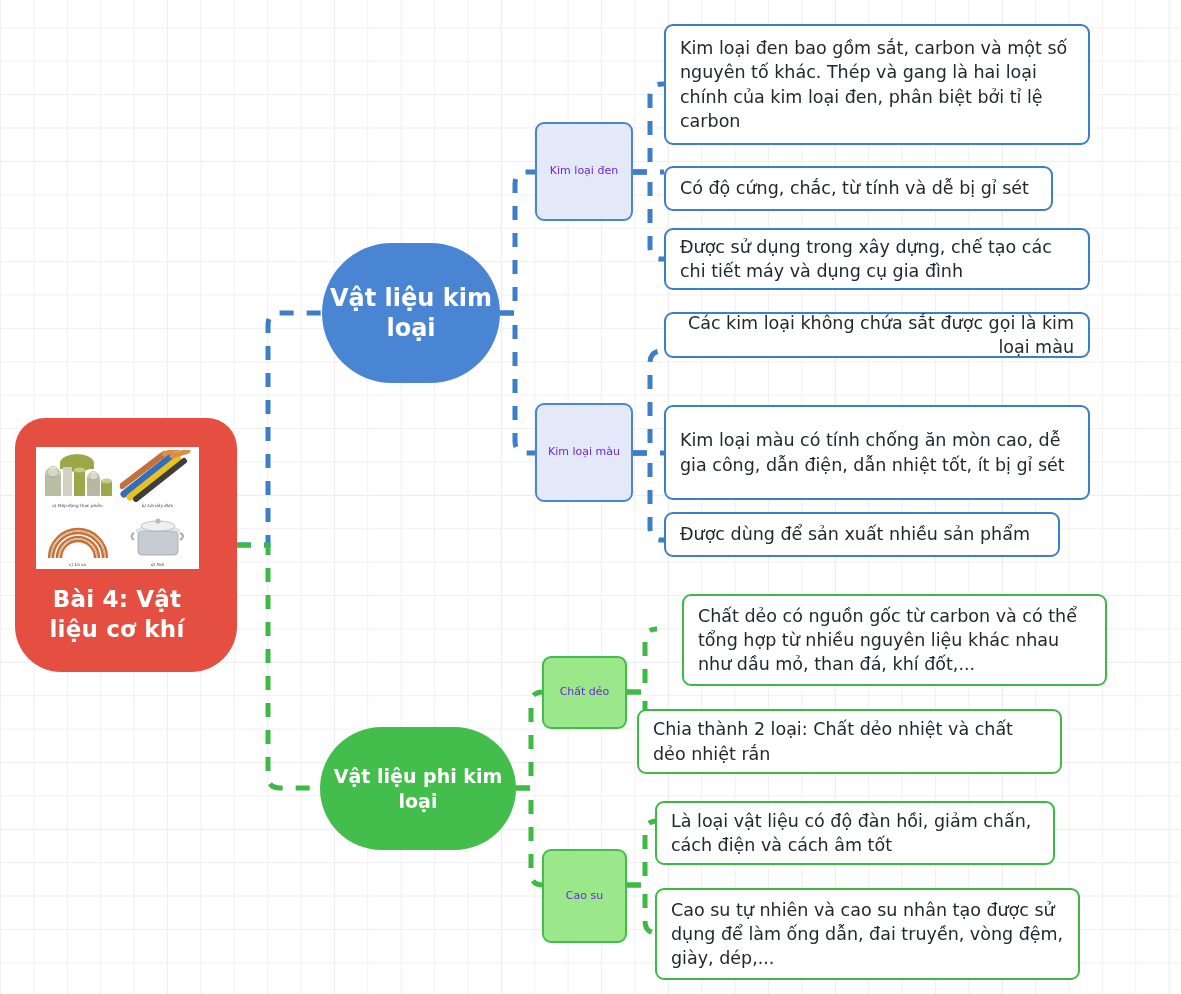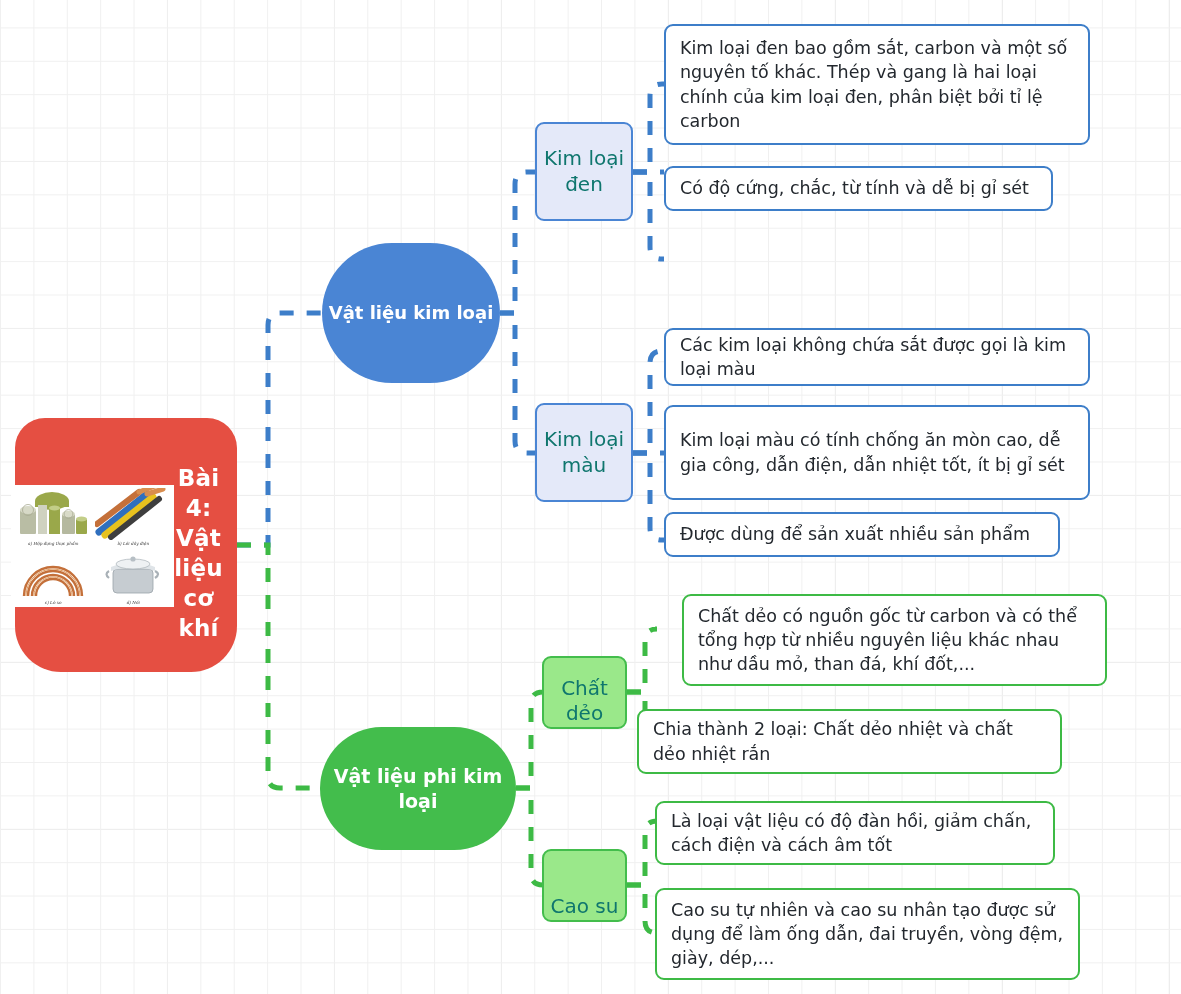--- a/index.html
+++ b/index.html
@@ -27,21 +27,21 @@
   }
   svg.links{position:absolute;left:0;top:0;width:1181px;height:994px;pointer-events:none;}
 
   .node{position:absolute;box-sizing:border-box;display:flex;align-items:center;justify-content:center;text-align:center;}
 
   
   #root-node{
     left:15px;top:418px;width:222px;height:254px;
     background:#e54f42;
     border-radius:30px 30px 46px 46px;
-    flex-direction:row;
+    flex-direction:column;
     padding:12px 28px 10px 10px;
   }
   #root-photo{
     width:163px;height:122px;
     background:#ffffff;
     position:relative;overflow:hidden;
     flex:0 0 auto;
   }
   #root-title{
     margin-top:16px;
@@ -60,42 +60,42 @@
 
   .cap-a{left:3px;top:56px;width:78px;}
   .cap-b{left:84px;top:56px;width:76px;}
   .cap-c{left:3px;top:115px;width:78px;}
   .cap-d{left:84px;top:115px;width:76px;}
 
   
   #branch-metal{
     left:322px;top:243px;width:178px;height:140px;
     background:#4a85d4;border-radius:70px;
-    color:#fff;font-size:18px;font-weight:bold;line-height:1.27;
+    color:#fff;font-size:24px;font-weight:bold;line-height:1.27;
     flex-direction:column;
   }
   #branch-nonmetal{
     left:320px;top:727px;width:196px;height:123px;
     background:#43bd4c;border-radius:62px;
     color:#fff;font-size:19px;font-weight:bold;line-height:1.27;
     flex-direction:column;
   }
 
   
   .cat{
-    border-radius:9px;font-size:20px;line-height:1.28;
-    flex-direction:column;color:#0f766e;
+    border-radius:9px;font-size:11px;line-height:1.28;
+    flex-direction:column;color:#6d28d9;
   }
   .cat.blue{background:#e4e9f9;border:2px solid #4a85d4;}
-  .cat.green{background:#9ae88a;border:2px solid #43bd4c;justify-content:flex-end;}
+  .cat.green{background:#9ae88a;border:2px solid #43bd4c;}
 
   #cat-den   {left:535px;top:122px;width:98px;height:99px;}
   #cat-mau   {left:535px;top:403px;width:98px;height:99px;}
   #cat-chatdeo{left:542px;top:656px;width:85px;height:73px;}
-  #cat-caosu {left:542px;top:849px;width:85px;height:73px;}
+  #cat-caosu {left:542px;top:849px;width:85px;height:94px;}
 
   
   .leaf{
     position:absolute;box-sizing:border-box;
     background:#ffffff;border-radius:9px;
     display:flex;align-items:center;
     padding:8px 14px;
     font-size:17.5px;line-height:1.38;color:#23282e;
     text-align:left;
   }
@@ -220,22 +220,25 @@
   <div class="node cat blue" id="cat-mau">
     <span>Kim loại màu</span>
   </div>
 
   <div class="leaf blue" style="left:664px;top:24px;width:426px;height:121px;">
     <span>Kim loại đen bao gồm sắt, carbon và một số nguyên tố khác. Thép và gang là hai loại chính của kim loại đen, phân biệt bởi tỉ lệ carbon</span>
   </div>
   <div class="leaf blue" style="left:664px;top:166px;width:389px;height:45px;">
     <span>Có độ cứng, chắc, từ tính và dễ bị gỉ sét</span>
   </div>
-
-  <div class="leaf blue" style="left:664px;top:328px;width:426px;height:58px;">
+  <div class="leaf blue" style="left:664px;top:228px;width:426px;height:62px;">
+    <span>Được sử dụng trong xây dựng, chế tạo các chi tiết máy và dụng cụ gia đình</span>
+  </div>
+
+  <div class="leaf blue" style="left:664px;top:312px;width:426px;height:46px;text-align:right;">
     <span>Các kim loại không chứa sắt được gọi là kim loại màu</span>
   </div>
   <div class="leaf blue" style="left:664px;top:405px;width:426px;height:95px;">
     <span>Kim loại màu có tính chống ăn mòn cao, dễ gia công, dẫn điện, dẫn nhiệt tốt, ít bị gỉ sét</span>
   </div>
   <div class="leaf blue" style="left:664px;top:512px;width:396px;height:45px;text-align:center;">
     <span>Được dùng để sản xuất nhiều sản phẩm</span>
   </div>
 
   <div class="node" id="branch-nonmetal">

